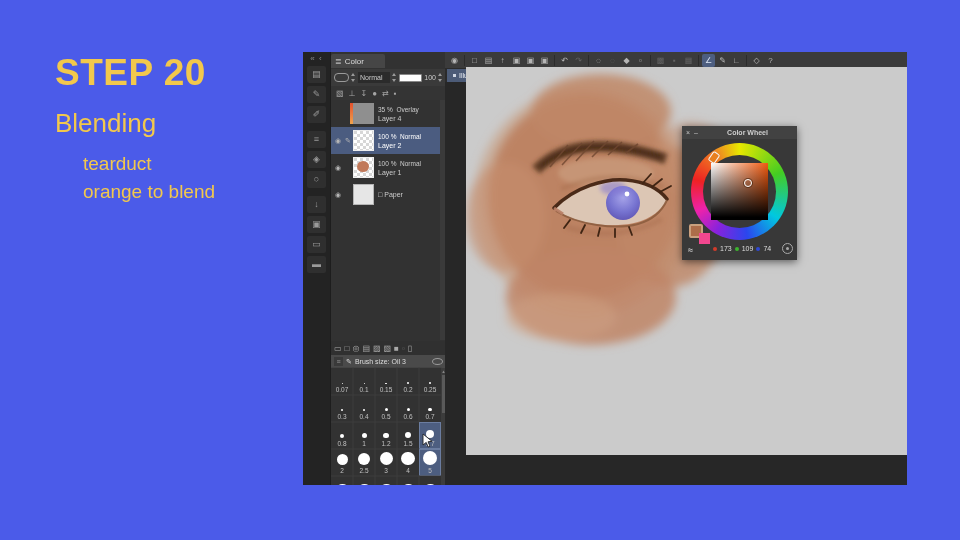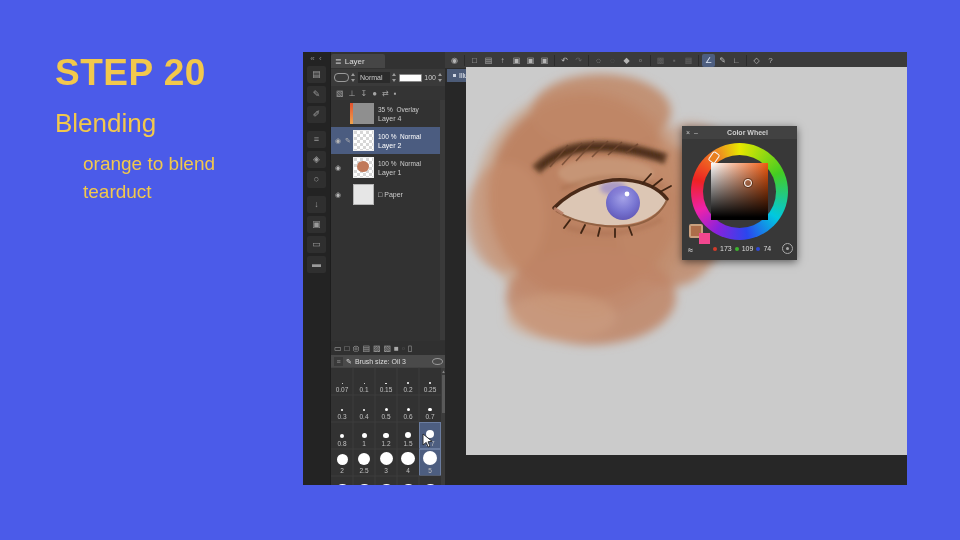--- a/index.html
+++ b/index.html
@@ -102,22 +102,22 @@
   .cw-circ::after { content:""; position:absolute; left:3px; top:3px; width:3px; height:3px; border-radius:50%; background:#aaa; }
 
   .cursor { z-index:9; }
 </style>
 </head>
 <body>
 
 <div class="abs slide-title">STEP 20</div>
 <div class="abs slide-subtitle">Blending</div>
 <div class="abs slide-note">
+  <div>tearduct</div>
   <div>orange to blend</div>
-  <div>tearduct</div>
 </div>
 
 <div class="abs app">
 
   <div class="abs dock">
     <div class="dock-chevrons">« ‹</div>
     <div class="dock-icon">▤</div>
     <div class="dock-icon">✎</div>
     <div class="dock-icon">✐</div>
     <div class="dock-icon" style="margin-top:8px">≡</div>
@@ -125,21 +125,21 @@
     <div class="dock-icon">○</div>
     <div class="dock-icon" style="margin-top:8px">↓</div>
     <div class="dock-icon">▣</div>
     <div class="dock-icon">▭</div>
     <div class="dock-icon">▬</div>
   </div>
 
   <div class="abs left-panel">
     <div class="abs layer-tab">
       <span class="glyph">≣</span>
-      <span>Layer</span>
+      <span>Color</span>
     </div>
 
     <div class="abs blend-row">
       <span class="shape-btn"></span>
       <span class="spin">
           <i class="up"></i>
           <i class="dn"></i>
         </span>
       <span class="mode-box">Normal</span>
       <span class="spin">

